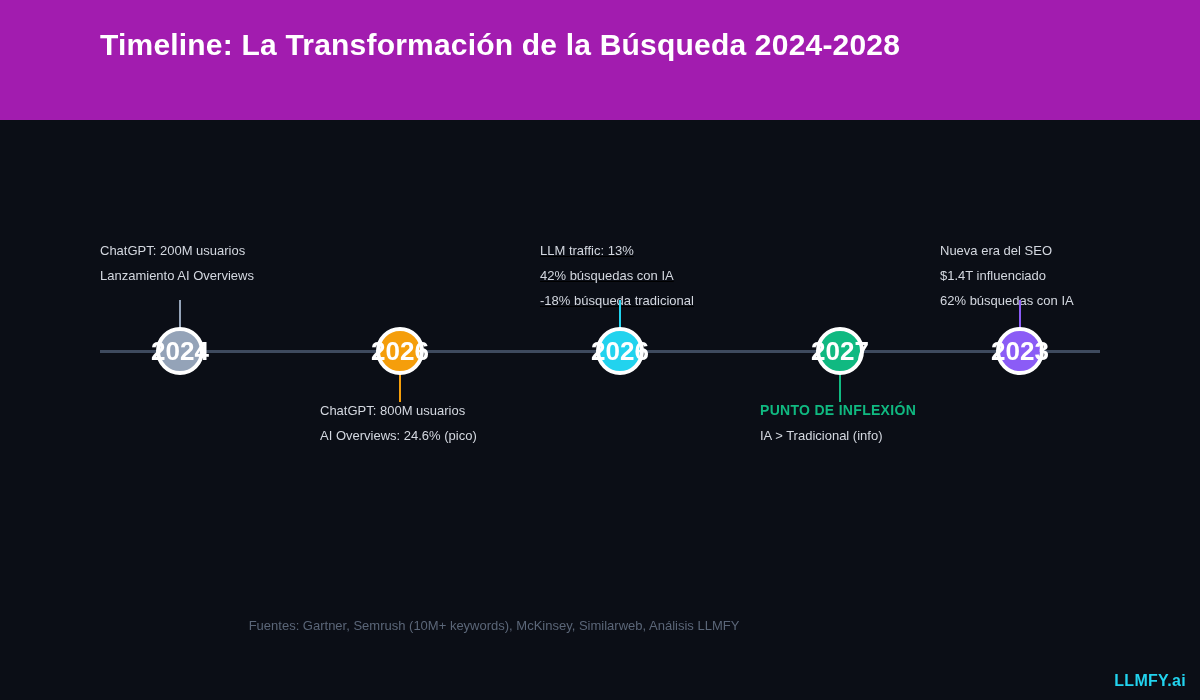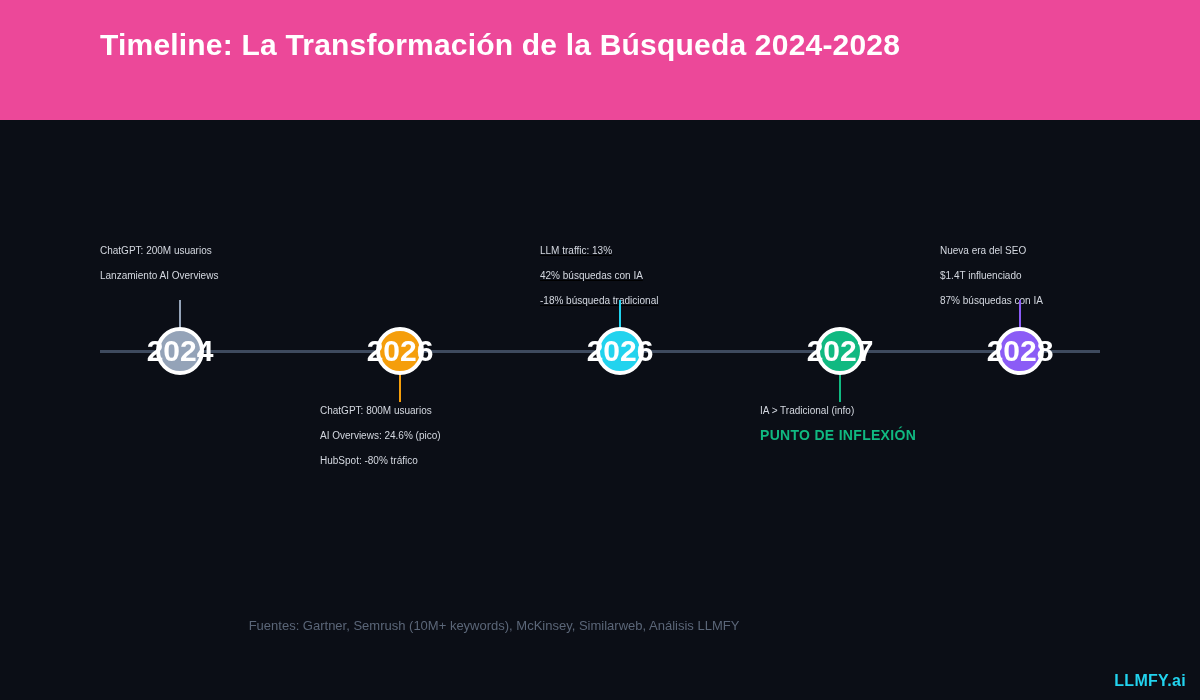--- a/index.html
+++ b/index.html
@@ -21,21 +21,21 @@
     height: 700px;
   }
 
   
   .header-band {
     position: absolute;
     left: 0;
     top: 0;
     width: 1200px;
     height: 120px;
-    background: #ec4899;
+    background: #a21caf;
   }
   .page-title {
     position: absolute;
     left: 100px;
     top: 28px;
     font-size: 30px;
     font-weight: bold;
     color: #ffffff;
     letter-spacing: 0.2px;
     white-space: nowrap;
@@ -79,21 +79,21 @@
     box-sizing: border-box;
     border: 4px solid #ffffff;
     z-index: 3;
   }
   .node-year {
     position: absolute;
     left: -60px;
     top: -17px;
     width: 120px;
     text-align: center;
-    font-size: 30px;
+    font-size: 26px;
     font-weight: bold;
     color: #ffffff;
     z-index: 4;
     line-height: 34px;
     white-space: nowrap;
   }
   .node-stem {
     position: absolute;
     width: 2px;
     left: -1px;
@@ -107,21 +107,21 @@
     top: 23px;
     height: 28px;
   }
 
   
   .label-block {
     position: absolute;
     white-space: nowrap;
   }
   .label-line {
-    font-size: 10px;
+    font-size: 13px;
     color: #d4d8e0;
     line-height: 25px;
     white-space: nowrap;
   }
   .label-line.highlight {
     font-size: 14px;
     font-weight: bold;
     color: #10b981;
     letter-spacing: 0.3px;
   }
@@ -178,46 +178,45 @@
         <div class="node-year">2026</div>
       </div>
       <div class="node" style="left: 840px;">
         <div class="node-stem down" style="background: rgb(16, 185, 129);"></div>
         <div class="node-circle" style="background: rgb(16, 185, 129);"></div>
         <div class="node-year">2027</div>
       </div>
       <div class="node" style="left: 1020px;">
         <div class="node-stem up" style="background: rgb(139, 92, 246);"></div>
         <div class="node-circle" style="background: rgb(139, 92, 246);"></div>
-        <div class="node-year">2028</div>
+        <div class="node-year">2023</div>
       </div>
     </div>
   <div id="labels-layer">
       <div class="label-block" style="left: 100px; top: 238px;">
         <div class="label-line">ChatGPT: 200M usuarios</div>
         <div class="label-line">Lanzamiento AI Overviews</div>
       </div>
       <div class="label-block" style="left: 320px; top: 398px;">
         <div class="label-line">ChatGPT: 800M usuarios</div>
         <div class="label-line">AI Overviews: 24.6% (pico)</div>
-        <div class="label-line">HubSpot: -80% tráfico</div>
       </div>
       <div class="label-block" style="left: 540px; top: 238px; text-decoration: underline;">
         <div class="label-line">LLM traffic: 13%</div>
         <div class="label-line">42% búsquedas con IA</div>
         <div class="label-line">-18% búsqueda tradicional</div>
       </div>
       <div class="label-block" style="left: 760px; top: 398px;">
+        <div class="label-line highlight">PUNTO DE INFLEXIÓN</div>
         <div class="label-line">IA &gt; Tradicional (info)</div>
-        <div class="label-line highlight">PUNTO DE INFLEXIÓN</div>
       </div>
       <div class="label-block" style="left: 940px; top: 238px;">
         <div class="label-line">Nueva era del SEO</div>
         <div class="label-line">$1.4T influenciado</div>
-        <div class="label-line">87% búsquedas con IA</div>
+        <div class="label-line">62% búsquedas con IA</div>
       </div>
     </div>
 
   <div class="sources">Fuentes: Gartner, Semrush (10M+ keywords), McKinsey, Similarweb, Análisis LLMFY</div>
 
   <div class="brand">LLMFY.ai</div>
 
 </div>
 
 </body></html>

